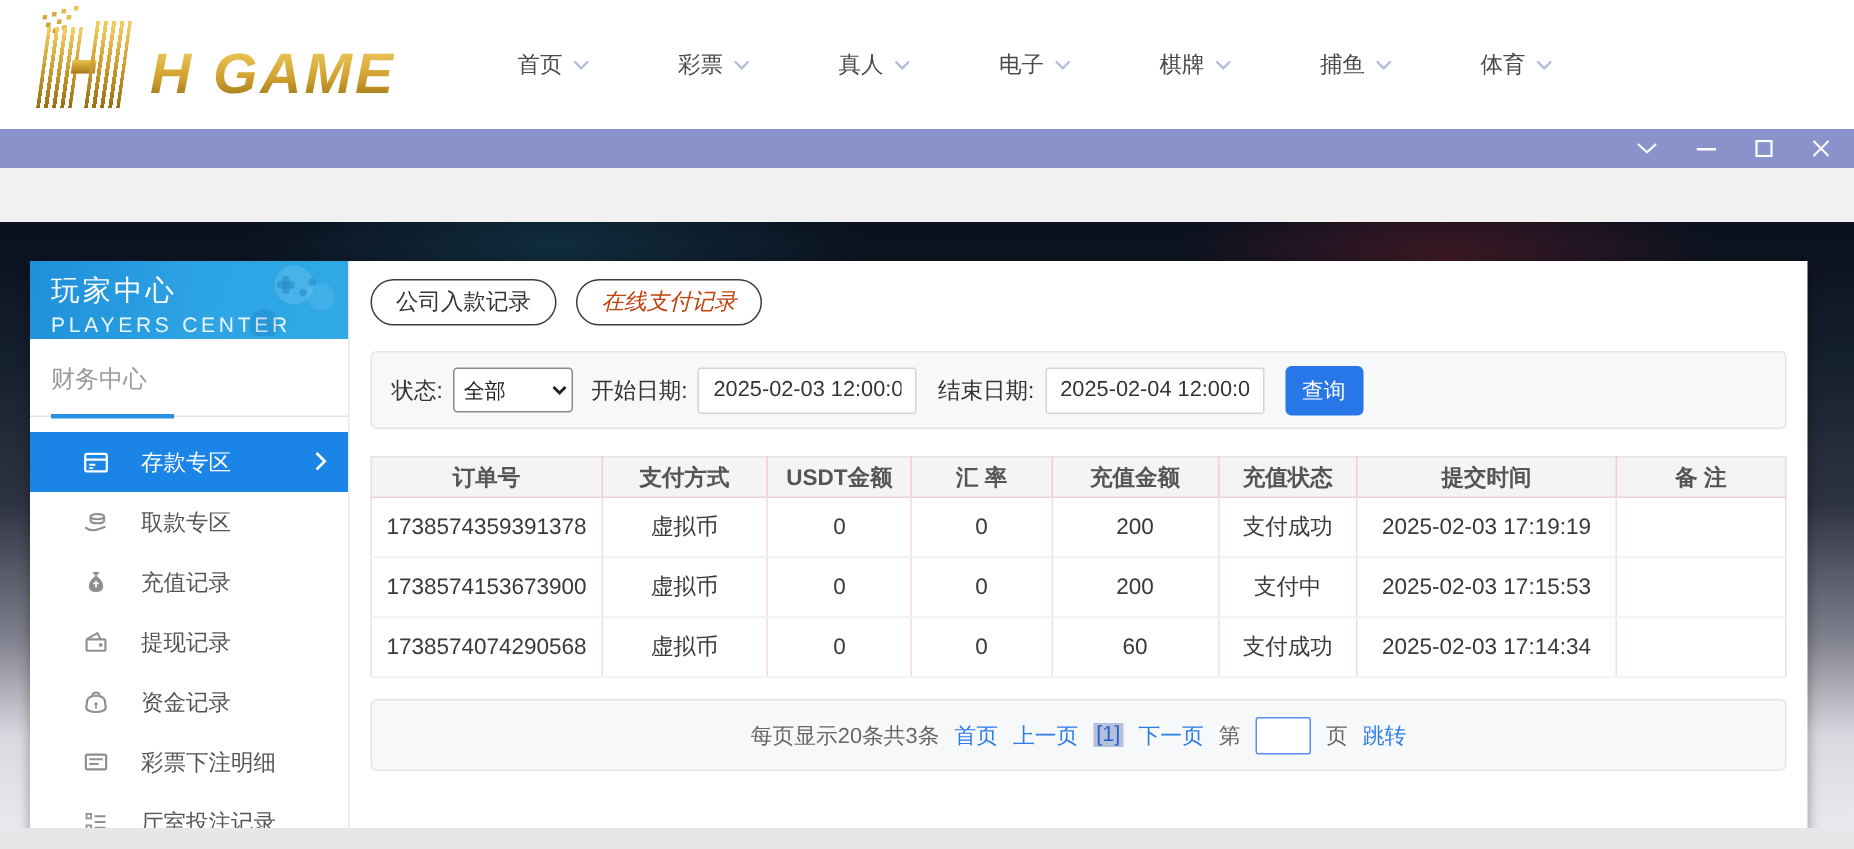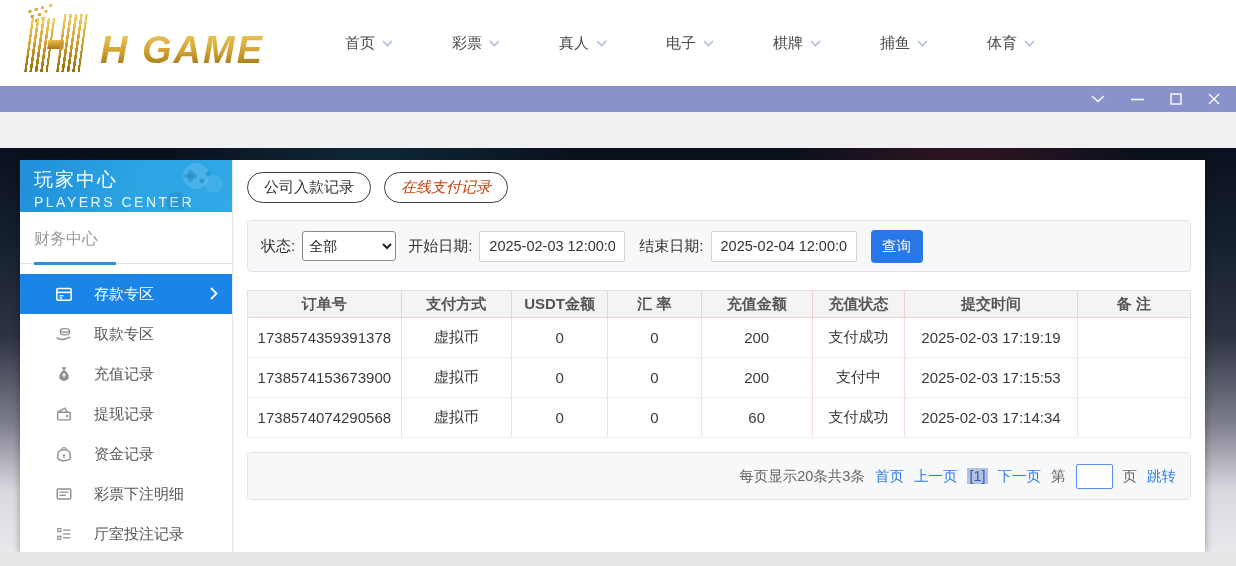--- a/index.html
+++ b/index.html
@@ -37,21 +37,21 @@
 
   
   .desktop { position:relative; height:418px;
       background:linear-gradient(180deg,#0a101d 0%,#15202f 22%,#2e3342 45%,#7e7f8c 66%,#d9d9e0 82%,#ececf1 100%); }
   .desktop::before { content:""; position:absolute; inset:0;
       background:radial-gradient(260px 90px at 78% 6%, rgba(120,30,40,.45), transparent 70%),
                  radial-gradient(300px 110px at 30% 4%, rgba(20,70,90,.5), transparent 70%); }
   .bottom-strip { position:absolute; left:0; bottom:0; width:100%; height:14px; background:#e7e7e9; }
 
   
-  .panel { position:absolute; left:20px; top:12px; width:1185px; height:392px; background:#fff;
+  .panel { position:absolute; left:20px; top:26px; width:1185px; height:392px; background:#fff;
       display:flex; box-shadow:0 1px 8px rgba(0,0,0,.35); }
 
   
   .sidebar { width:213px; border-right:1px solid #e9e9e9; background:#fff; flex-shrink:0; }
   .sb-header { position:relative; height:52px; padding:7px 0 0 14px; overflow:hidden;
       background:linear-gradient(105deg,#1f8fd9 0%,#2da4e4 55%,#30a9e6 100%); }
   .sb-title { color:#fff; font-size:19px; letter-spacing:2px; }
   .sb-sub { color:#eaf6ff; font-size:14px; letter-spacing:2.5px; margin-top:1px; }
   .sb-decor { position:absolute; right:6px; top:2px; opacity:.5; }
   .sb-section { position:relative; margin:0 0 10px; padding:17px 14px 13px; font-size:16px; color:#9a9a9a;
@@ -67,37 +67,37 @@
   
   .content { flex:1; padding:12px 14px 16px; overflow:hidden; }
   .tabs { display:flex; gap:13px; }
   .tab { height:31px; display:inline-flex; align-items:center; padding:0 16px; border:1px solid #3c3c3c;
       border-radius:17px; background:#fff; font-size:15px; color:#333; cursor:pointer; }
   .tab.active { color:#c2410c;font-style:italic; }
 
   .filterbar { margin-top:17px; height:52px; background:#f7f8fa; border:1px solid #e3e4e8; border-radius:4px;
       display:flex; align-items:center; padding:0 13px; font-size:15px; color:#333; }
   .filterbar label { margin-right:7px; }
-  .status-select { width:94px; height:30px; border:1px solid #8a8a8a; border-radius:3px; background:#fff;
+  .status-select { width:80px; height:30px; border:1px solid #8a8a8a; border-radius:3px; background:#fff;
       font-size:14px; color:#222; padding:0 2px; margin-right:12px; font-family:"Liberation Sans",sans-serif; }
   .date-input { width:146px; height:31px; border:1px solid #d4d4d4; border-radius:2px; font-size:14.5px;
       color:#333; padding:0 9px; margin-right:14px; font-family:"Liberation Sans",sans-serif; }
   .query-btn { width:52px; height:33px; background:#2777e8; color:#fff; border:none; border-radius:4px;
       font-size:14.5px; cursor:pointer; font-family:"Liberation Sans",sans-serif; }
 
   table.records { margin-top:18px; width:100%; border-collapse:collapse; table-layout:fixed;
       border:1px solid #e2e2e2; }
   table.records th { height:27px; background:#f4f4f4; color:#555; font-size:15px; font-weight:bold;
       border-left:1px solid #f2cbcb; border-bottom:1px solid #f0d2d2; }
   table.records td { height:40px; text-align:center; font-size:15px; color:#3a3a3a;
       border-left:1px solid #f6dcdc; border-bottom:1px solid #efefef; background:#fff; }
   table.records th:first-child, table.records td:first-child { border-left:none; }
 
   .pagebar { margin-top:14px; height:48px; background:#f7f8fa; border:1px solid #e3e4e8; border-radius:4px;
-      display:flex; align-items:center; justify-content:flex-end; padding:0 14px; font-size:14.5px; }
+      display:flex; align-items:center; justify-content:center; padding:0 14px; font-size:14.5px; }
   .per-page { color:#666; }
   .pager { display:flex; align-items:center; gap:10px; color:#666; }
   .pager a { color:#2b7ce9; text-decoration:none; cursor:pointer; }
   .pager .current { background:#b5c1d9; color:#2b5ecc; padding:0 2px; }
   .jump-input { width:37px; height:25px; border:1.5px solid #5a8df0; border-radius:2px; text-align:center;
       font-size:14px; }
 </style>
 </head>
 <body>
 

